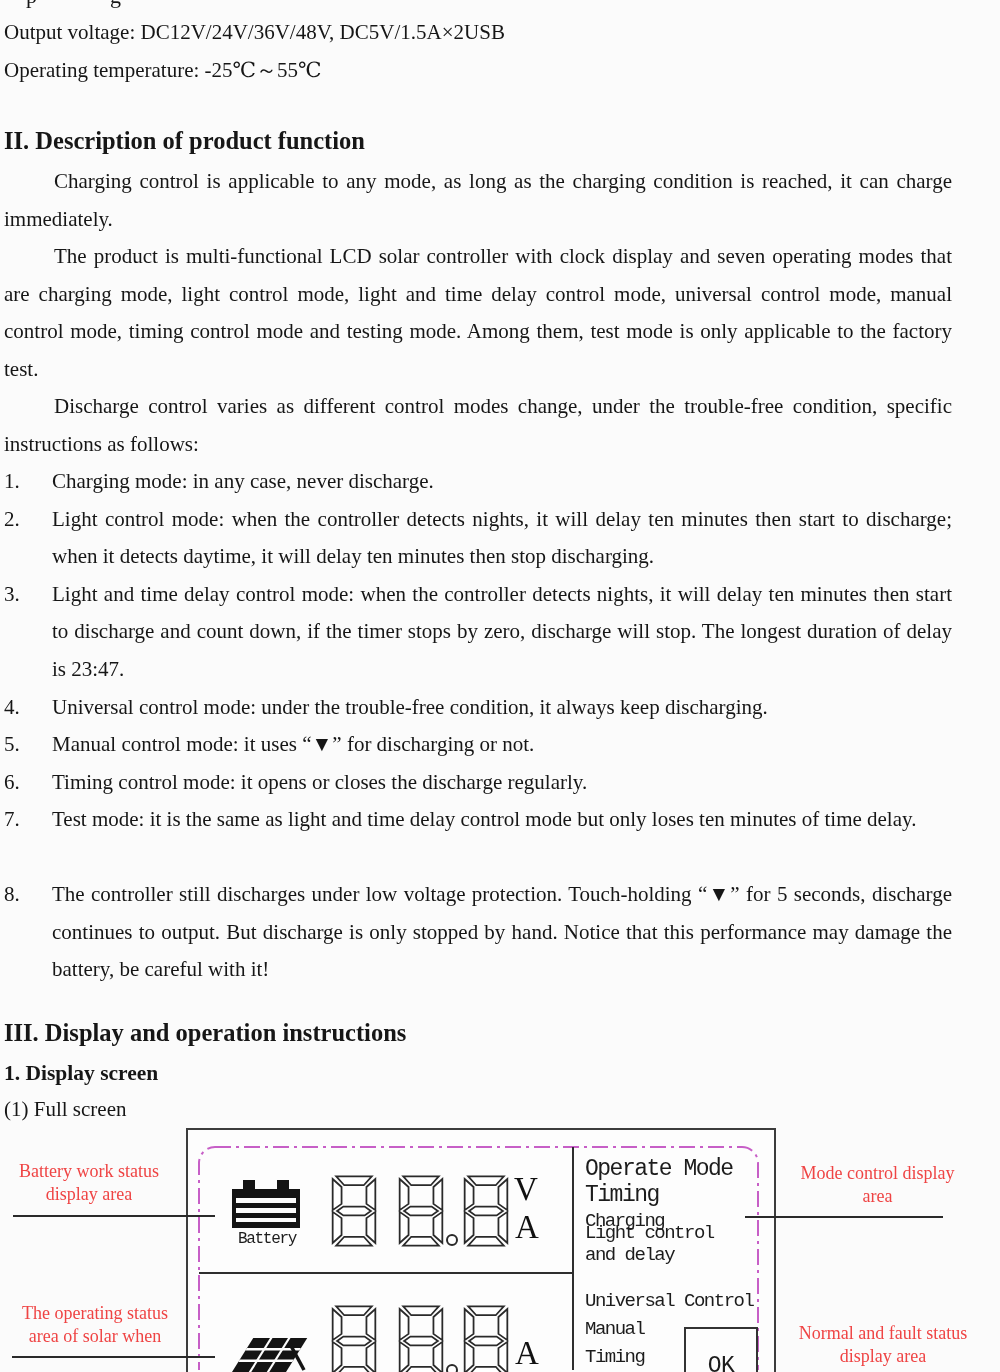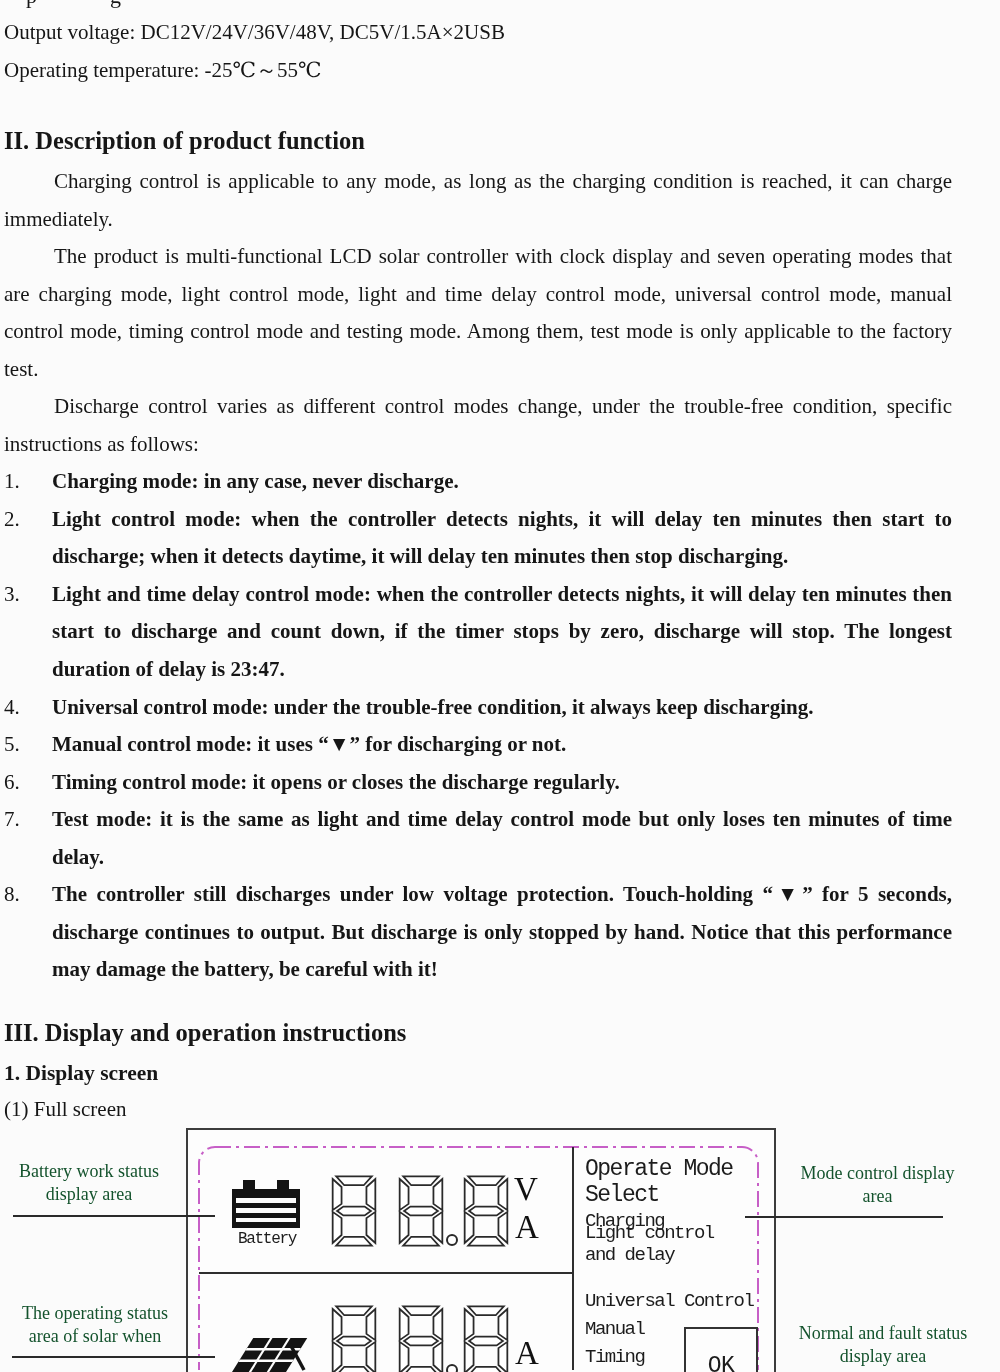--- a/index.html
+++ b/index.html
@@ -11,21 +11,21 @@
   .doc{position:absolute;left:0;top:0;width:960px;padding:14px 8px 0 4px;box-sizing:border-box;
        font-size:21px;line-height:37.5px;}
   .spec{white-space:nowrap;}
   h2{font-size:24.5px;line-height:32px;margin:36px 0 6px 0;font-weight:bold;}
   h2.s3{margin:28px 0 0 0;}
   h3{font-size:21.5px;line-height:28px;margin:10px 0 0 0;font-weight:bold;}
   .fullscreen{font-size:21px;line-height:28px;margin:8px 0 0 0;}
   p.para{margin:0;text-align:justify;text-indent:50px;}
   .li{display:flex;margin:0;}
   .li .num{flex:0 0 48px;}
-  .li .li-text{flex:1;text-align:justify;font-weight:bold;}
+  .li .li-text{flex:1;text-align:justify;}
   .frag{position:absolute;top:-15px;font-size:22px;line-height:22px;}
 
   
   .dbox{position:absolute;left:186px;top:1128px;width:590px;height:244px;box-sizing:border-box;
         border:2px solid #3c3c3c;border-bottom:none;overflow:hidden;background:#fdfdfd;}
   .overlay{position:absolute;left:0;top:0;}
   .digit{position:absolute;width:48px;height:86px;}
   .dp{position:absolute;width:12px;height:12px;border:2px solid #2a2a2a;border-radius:50%;box-sizing:border-box;background:#fff;}
   .unit{position:absolute;font-size:33px;line-height:34px;font-family:"Liberation Serif",serif;color:#111;}
   .mono{font-family:"Liberation Mono","DejaVu Sans Mono",monospace;color:#1c1c1c;}
@@ -33,21 +33,21 @@
                  font-size:16px;letter-spacing:-1.3px;}
   .modes-title{position:absolute;left:397px;top:26px;width:162px;font-size:23px;line-height:26px;letter-spacing:-1.5px;}
   .mode{position:absolute;left:397px;font-size:19px;line-height:22px;letter-spacing:-1.5px;}
   .mode.wrap{width:165px;}
   .mode.nowrap{white-space:nowrap;}
   .ok-box{position:absolute;left:496px;top:197px;width:74px;height:60px;box-sizing:border-box;
           border:2px solid #333;background:#fdfdfd;}
   .ok-box span{display:block;text-align:center;padding-top:24px;font-size:23px;letter-spacing:-0.5px;}
 
   
-  .arealabel{position:absolute;text-align:center;font-size:18px;line-height:23px;color:#14532d;}
+  .arealabel{position:absolute;text-align:center;font-size:18px;line-height:23px;color:#ef4444;}
   .leader{position:absolute;height:2px;background:#2a2a2a;}
 </style>
 </head>
 <body>
 
 <svg width="0" height="0" style="position:absolute">
   <defs>
     <g id="d8" fill="#ffffff" stroke="#2a2a2a" stroke-width="2" stroke-linejoin="miter">
       <polygon points="7,3 47,3 38,13 16,13"></polygon>
       <polygon points="3,6 13,15 13,34 3,41"></polygon>
@@ -161,21 +161,21 @@
     <svg class="digit" style="left:209px;top:168px;" viewBox="0 0 54 84">
         <use href="#d8"></use>
       </svg>
     <svg class="digit" style="left:274px;top:168px;" viewBox="0 0 54 84">
         <use href="#d8"></use>
       </svg>
     <span class="dp" style="left:258px;top:234px;"></span>
   </div>
   <span class="unit" style="left:327px;top:206px;">A</span>
 
-  <div class="modes-title mono">Operate Mode Select</div>
+  <div class="modes-title mono">Operate Mode Timing</div>
   <div class="mode mono nowrap" style="top:80px;">Charging</div>
   <div class="mode mono wrap" style="top:92px;">Light control and delay</div>
   <div class="mode mono nowrap" style="top:160px;">Universal Control</div>
   <div class="mode mono nowrap" style="top:188px;">Manual</div>
   <div class="mode mono nowrap" style="top:216px;">Timing</div>
 
   <div class="ok-box">
     <span class="mono">OK</span>
   </div>
 </div>

